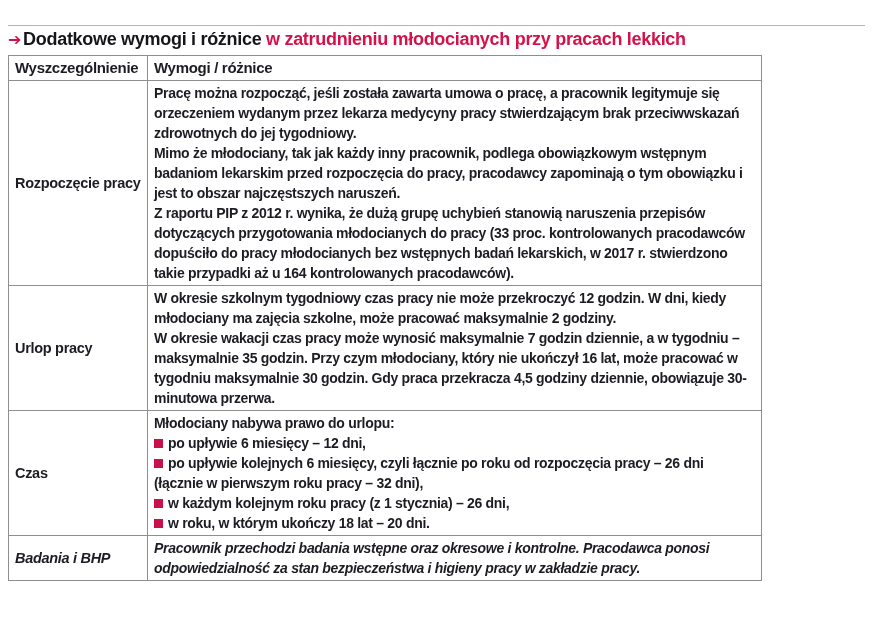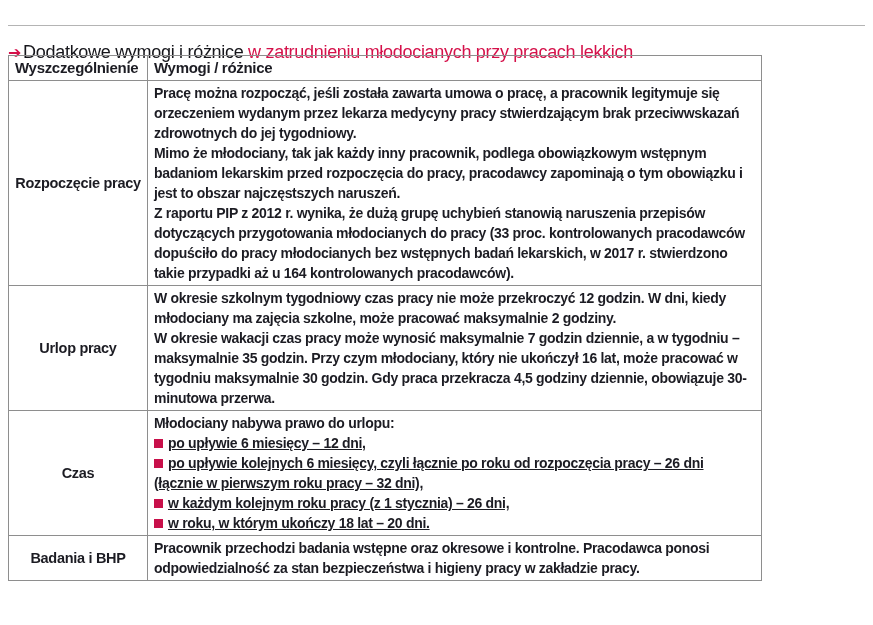--- a/index.html
+++ b/index.html
@@ -12,23 +12,23 @@
     color: #1c1c23;
     overflow: hidden;
   }
   .top-rule {
     position: absolute;
     left: 8px; right: 8px; top: 25px;
     border-top: 1.5px solid #b4b4b4;
   }
   .title {
     position: absolute;
-    left: 8px; top: 42px;
+    left: 8px; top: 29px;
     font-size: 18px;
-    font-weight: normal;
+    font-weight: bold;
     letter-spacing: -0.3px;
     white-space: nowrap;
     color: #15151a;
   }
   .title .arrow {
     color: #d5114a;
     margin-right: 2px;
     font-family: "DejaVu Sans", sans-serif;
     font-size: 16px;
   }
@@ -54,30 +54,29 @@
   table.grid col.c1 { width: 139px; }
   th.hdr {
     text-align: left;
     font-size: 15px;
     height: 20px;
     padding: 2px 6px;
   }
   td.label {
     font-size: 14.5px;
     vertical-align: middle;
-    text-align: center;
   }
   td.content { vertical-align: top; padding-top: 3px; }
   tr.r1 { height: 187px; }
   tr.r2 { height: 110px; }
   tr.r3 { height: 124px; }
   tr.r4 { height: 51px; }
-  tr.r5 { height: 42px; }
+  tr.r5 { height: 42px; font-style: italic; }
   .para { margin: 0; }
-  .bullet-line { margin: 0; text-decoration: underline; }
+  .bullet-line { margin: 0; }
   .sq {
     display: inline-block;
     width: 9px; height: 9px;
     background: #c8104a;
     margin-right: 5px;
   }
 </style>
 </head>
 <body>
 

